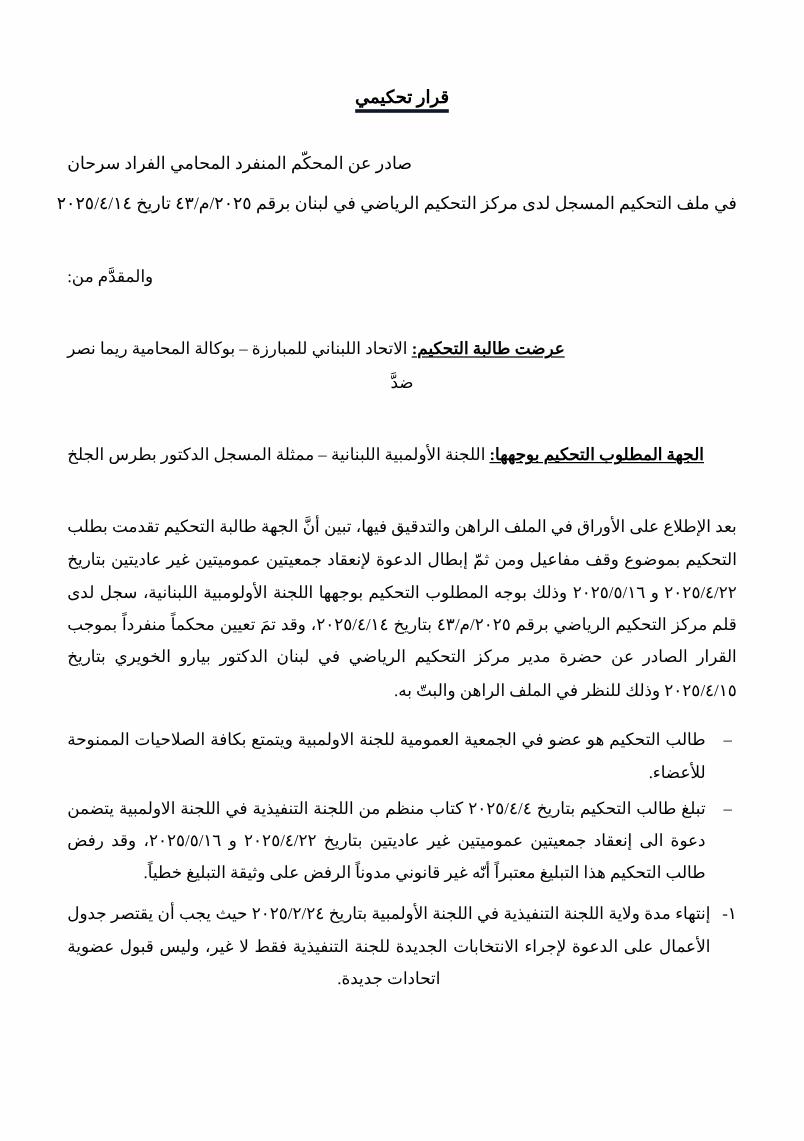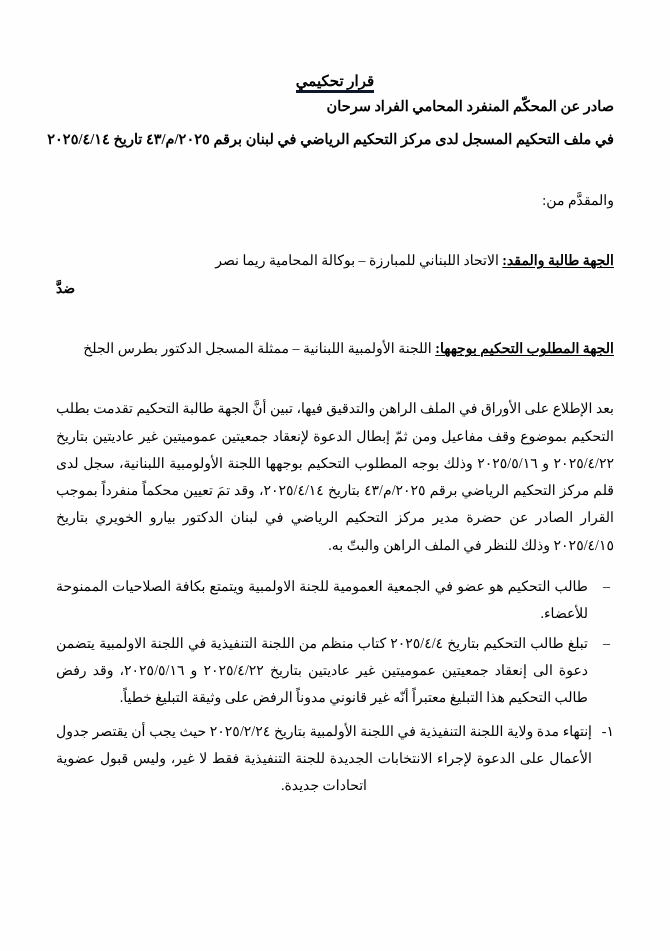--- a/index.html
+++ b/index.html
@@ -43,51 +43,52 @@
     font-weight: bold;
     letter-spacing: 0;
   }
   .doc-title span {
     border-bottom: 3px solid #0f172a;
     padding-bottom: 1px;
   }
 
   
   .subtitle-block {
-    text-align: right;
+    margin-top: 30px;
+    text-align: left;
     font-size: 14.5px;
-    font-weight: bold;
+    font-weight: normal;
     line-height: 2.25;
   }
   .subtitle-line {
     display: block;
     white-space: nowrap;
   }
 
   
   .parties {
     margin-top: 24px;
     font-size: 14px;
     line-height: 2.0;
   }
   .party-row {
-    text-align: right;
+    text-align: left;
     margin-top: 32px;
   }
   .party-label {
     font-weight: bold;
     text-decoration: underline;
     text-underline-offset: 2px;
   }
   .party-value {
     font-weight: normal;
   }
   .against {
-    text-align: left;
-    font-weight: bold;
+    text-align: center;
+    font-weight: normal;
   }
 
   
   .body-par {
     margin-top: 32px;
     font-size: 14px;
     line-height: 1.95;
     text-align: justify;
     text-justify: inter-word;
     text-align-last: right;
@@ -157,21 +158,21 @@
       <span class="subtitle-line">صادر عن المحكّم المنفرد المحامي الفراد سرحان</span>
       <span class="subtitle-line">في ملف التحكيم المسجل لدى مركز التحكيم الرياضي في لبنان برقم ٢٠٢٥/م/٤٣ تاريخ ٢٠٢٥/٤/١٤</span>
     </div>
 
     <div class="parties">
       <div class="party-row">
         <span>والمقدَّم من:</span>
       </div>
 
       <div class="party-row">
-        <span class="party-label">الجهة طالبة والمقد:</span>
+        <span class="party-label">عرضت طالبة التحكيم:</span>
         <span class="party-value">الاتحاد اللبناني للمبارزة – بوكالة المحامية ريما نصر</span>
       </div>
 
       <div class="against">
         <span>ضدَّ</span>
       </div>
 
       <div class="party-row">
         <span class="party-label">الجهة المطلوب التحكيم بوجهها:</span>
         <span class="party-value">اللجنة الأولمبية اللبنانية – ممثلة المسجل الدكتور بطرس الجلخ</span>

